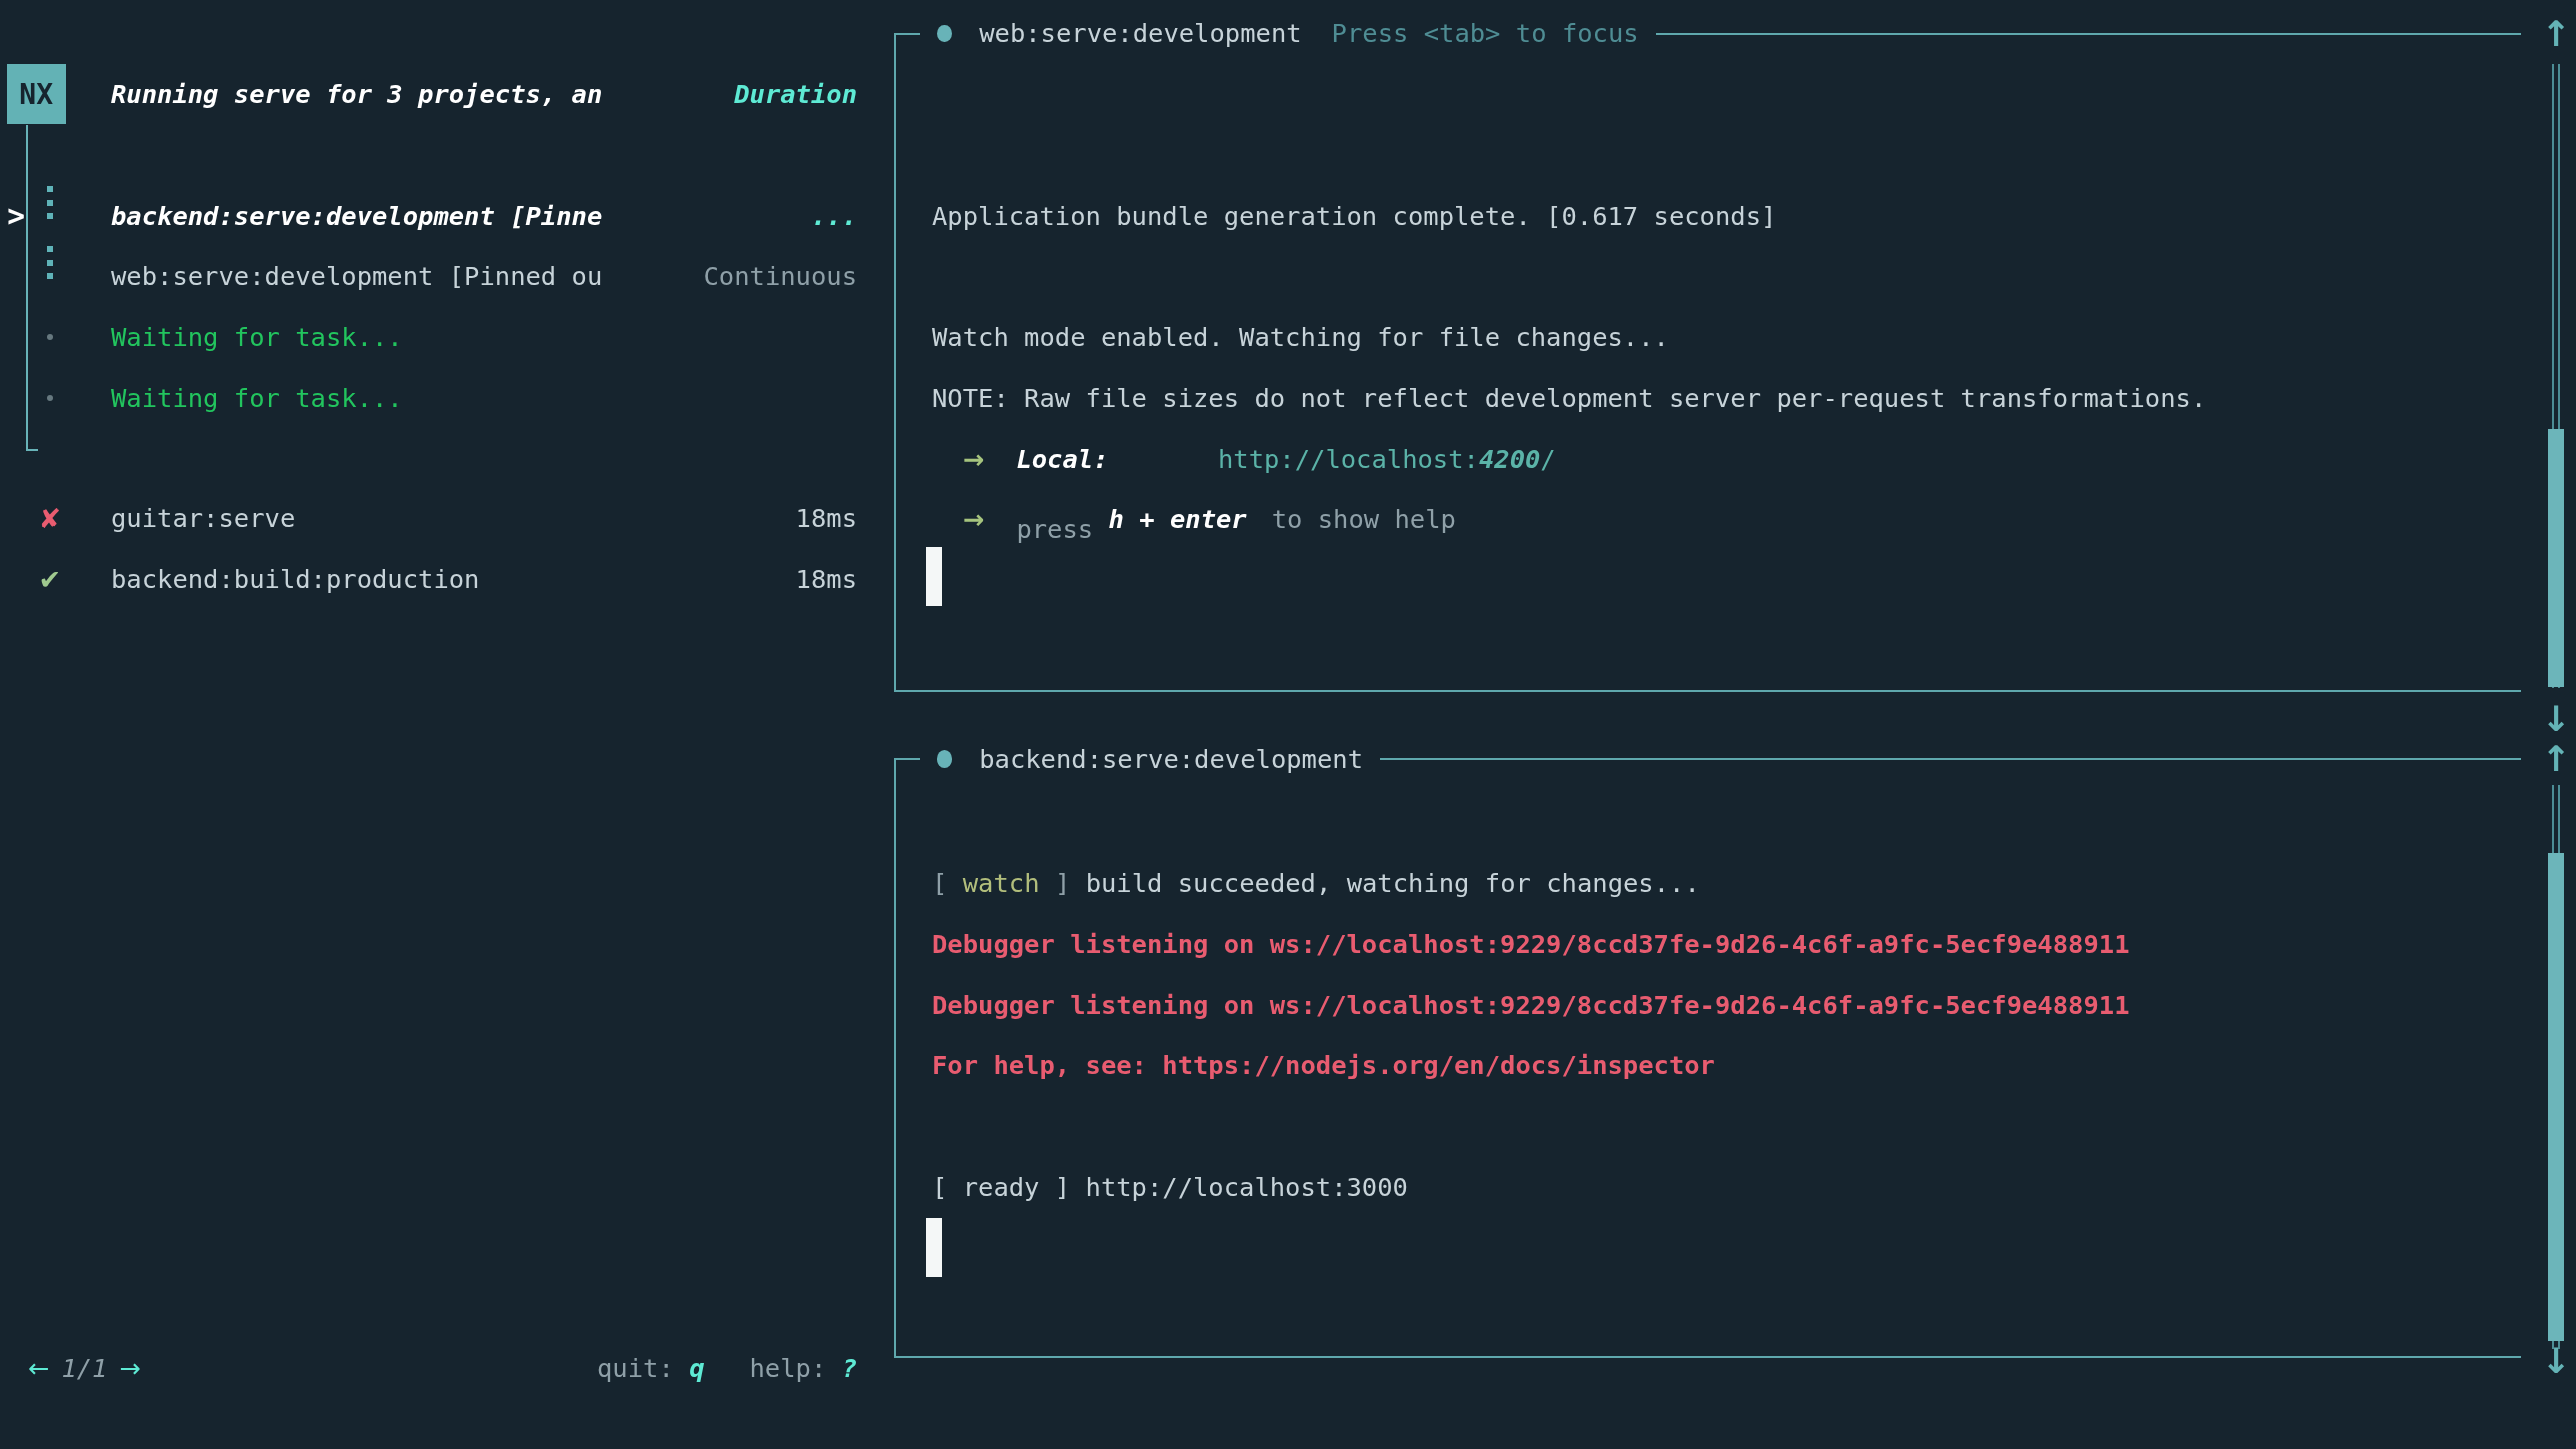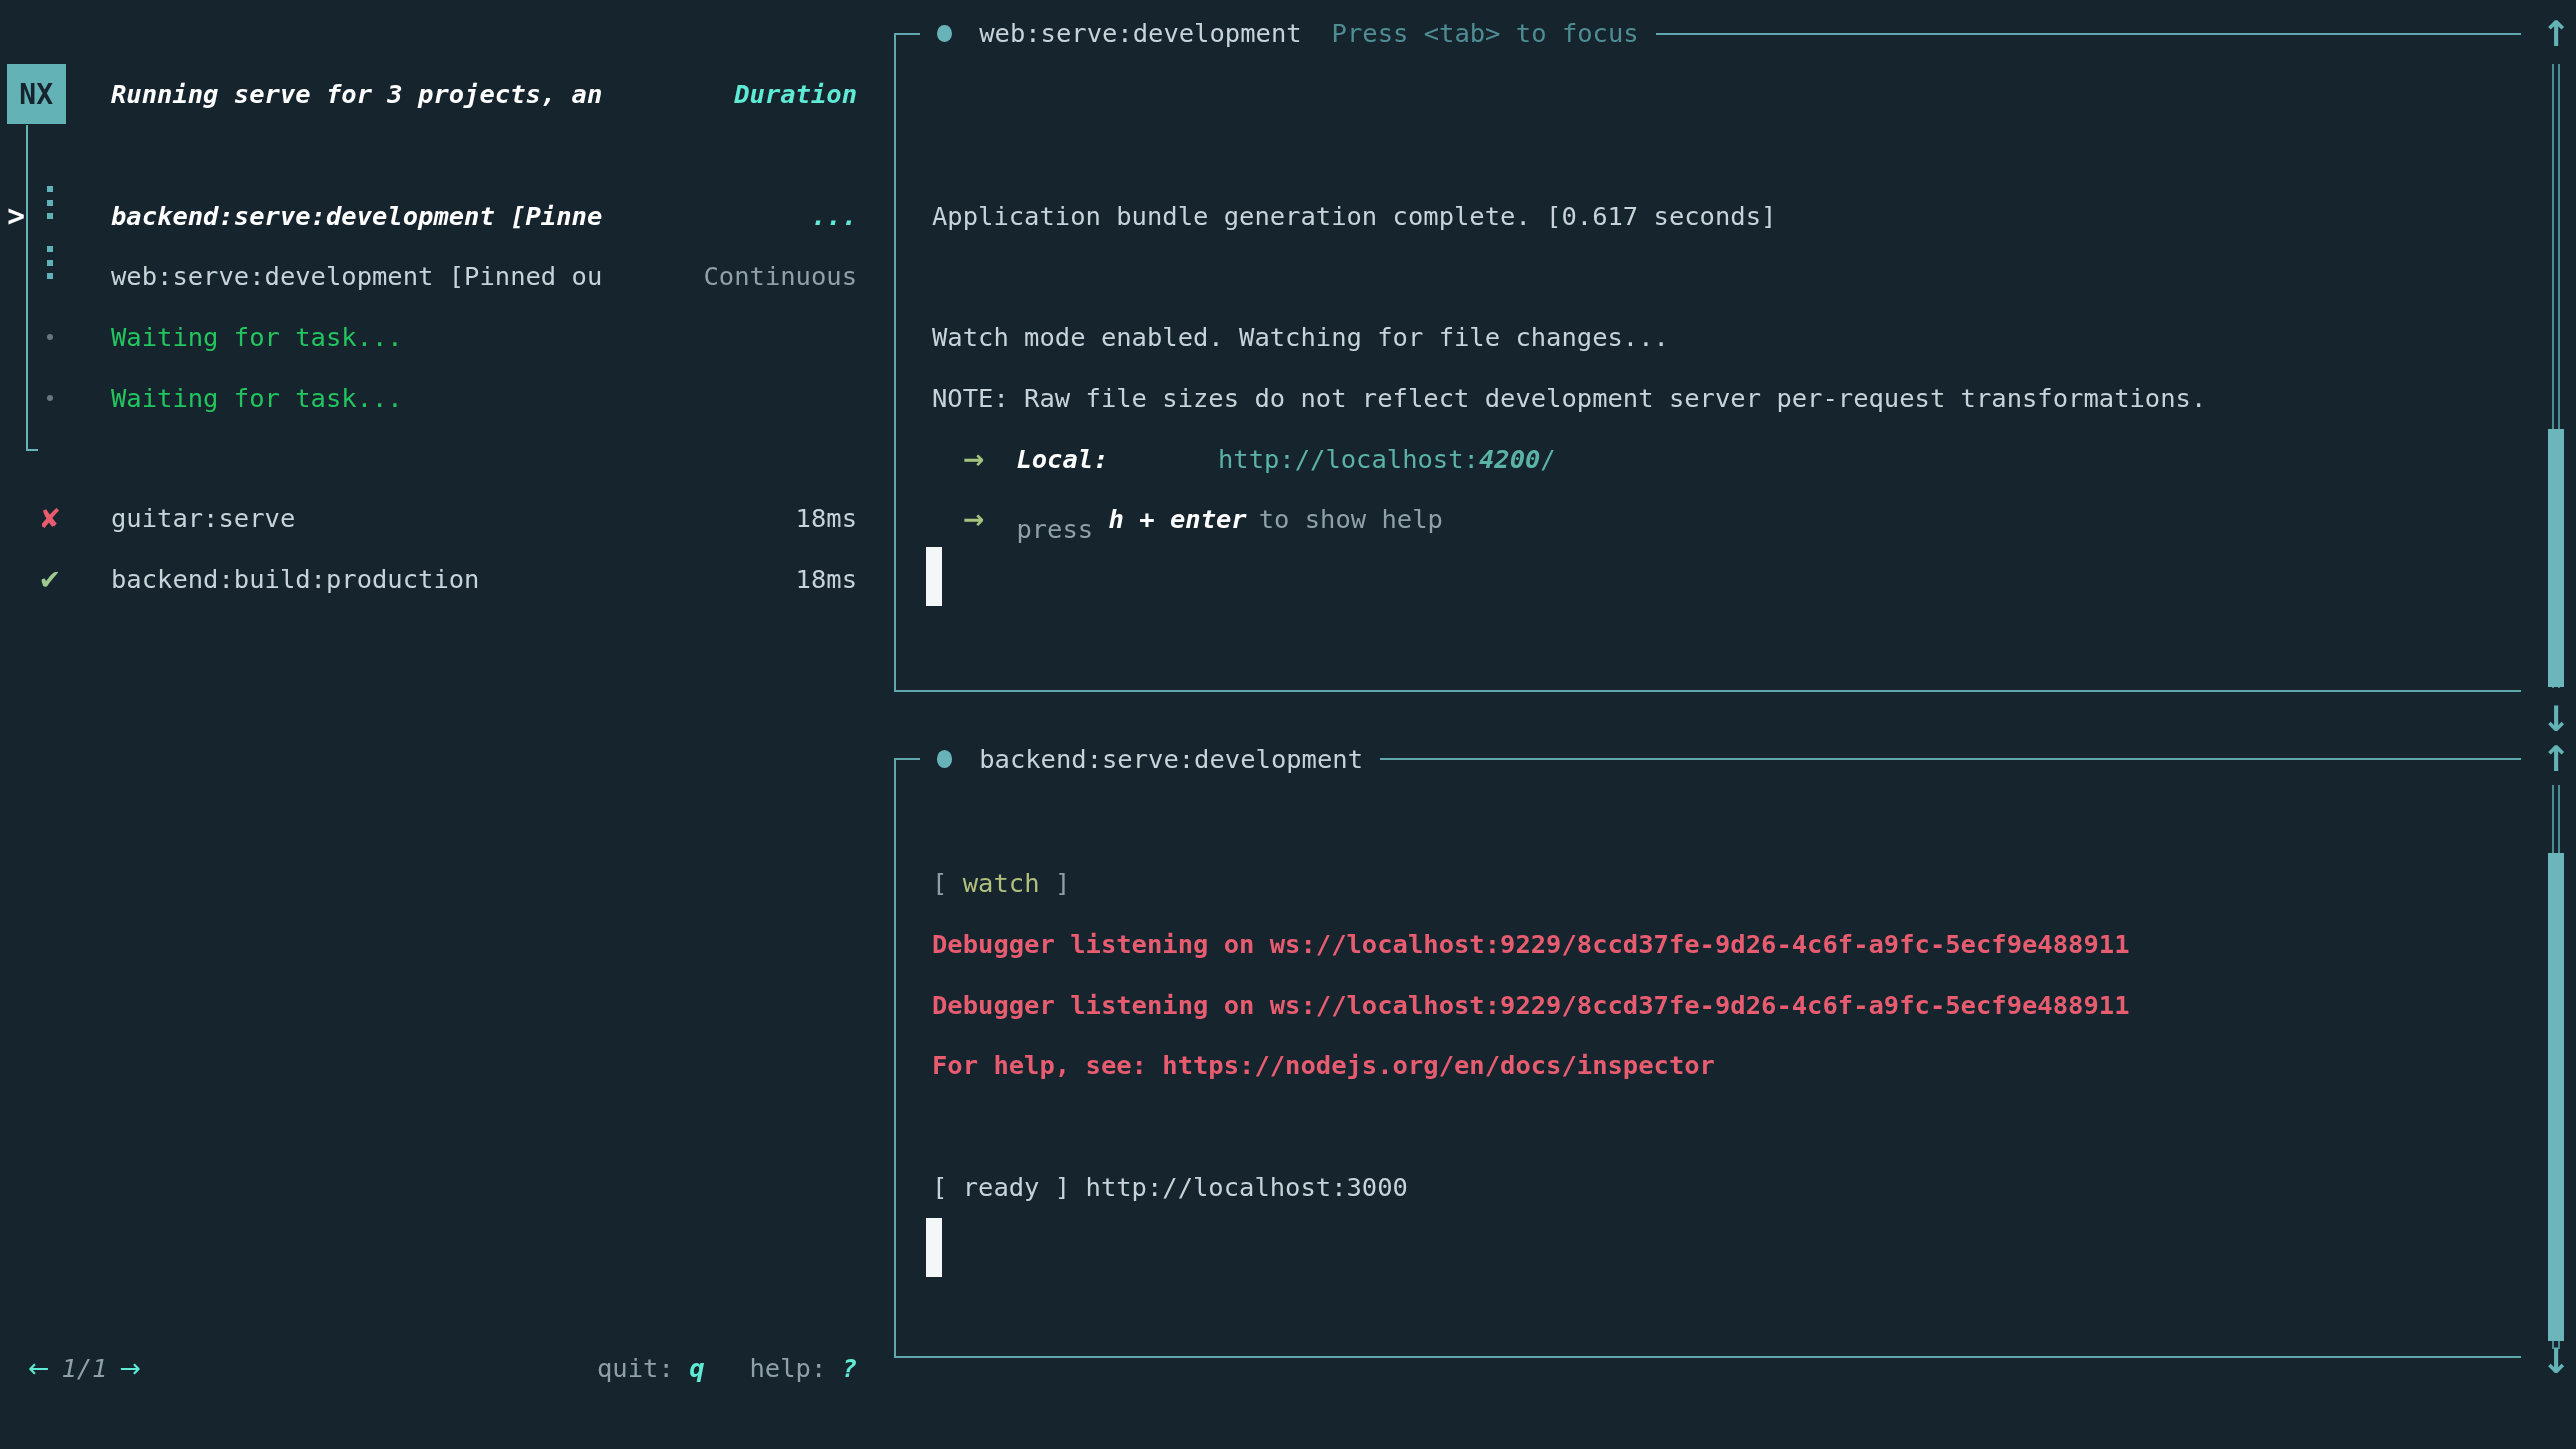--- a/index.html
+++ b/index.html
@@ -137,21 +137,21 @@
   <span class="bold white" style="margin-left:32px;">Local:</span>
   <span style="margin-left:48px;">
     <span class="urlteal">http://localhost:</span><span class="urlteal bold">4200</span><span class="urlteal">/</span>
   </span>
 </div>
 
 <div class="line" style="top:489px;left:963px;">
   <span class="arrowgreen bold symfont">→</span>
   <span class="mgray" style="margin-left:32px;margin-top:20px;">press</span>
   <span class="bold white" style="margin-left:15.4px;">h + enter</span>
-  <span class="mgray" style="margin-left:12px;">to show help</span>
+  <span class="mgray" style="margin-left:25px;">to show help</span>
 </div>
 
 <div class="cursor" style="left:926px;top:547px;"></div>
 
 <div class="sb-arrow" style="top:14.8px;">↑</div>
 <div class="sb-track" style="top:64px;height:624px;"></div>
 <div class="sb-thumb" style="top:429px;height:258px;"></div>
 <div class="sb-arrow" style="top:700px;">↓</div>
 
 <div class="pane-border" style="left:894px;top:758px;width:1625px;height:596px;
@@ -159,20 +159,21 @@
 
 <div class="pane-header" style="left:920px;top:741px;">
   <span class="pane-dot"></span>
   <span class="lgray">backend:serve:development</span>
 </div>
 
 <div class="line" style="top:853px;left:932px;">
   <span class="mgray">[</span>
   <span class="olive" style="margin-left:15.4px;">watch</span>
   <span class="mgray" style="margin-left:15.4px;">]</span>
+  <span class="lgray" style="margin-left:15.4px;">build succeeded, watching for changes...</span>
 </div>
 
 <div class="line red" style="top:914px;left:932px;">Debugger listening on ws://localhost:9229/8ccd37fe-9d26-4c6f-a9fc-5ecf9e488911</div>
 
 <div class="line red" style="top:975px;left:932px;">Debugger listening on ws://localhost:9229/8ccd37fe-9d26-4c6f-a9fc-5ecf9e488911</div>
 
 <div class="line red" style="top:1035px;left:932px;">For help, see: https://nodejs.org/en/docs/inspector</div>
 
 <div class="line lgray" style="top:1157px;left:932px;">[ ready ] http://localhost:3000</div>
 

